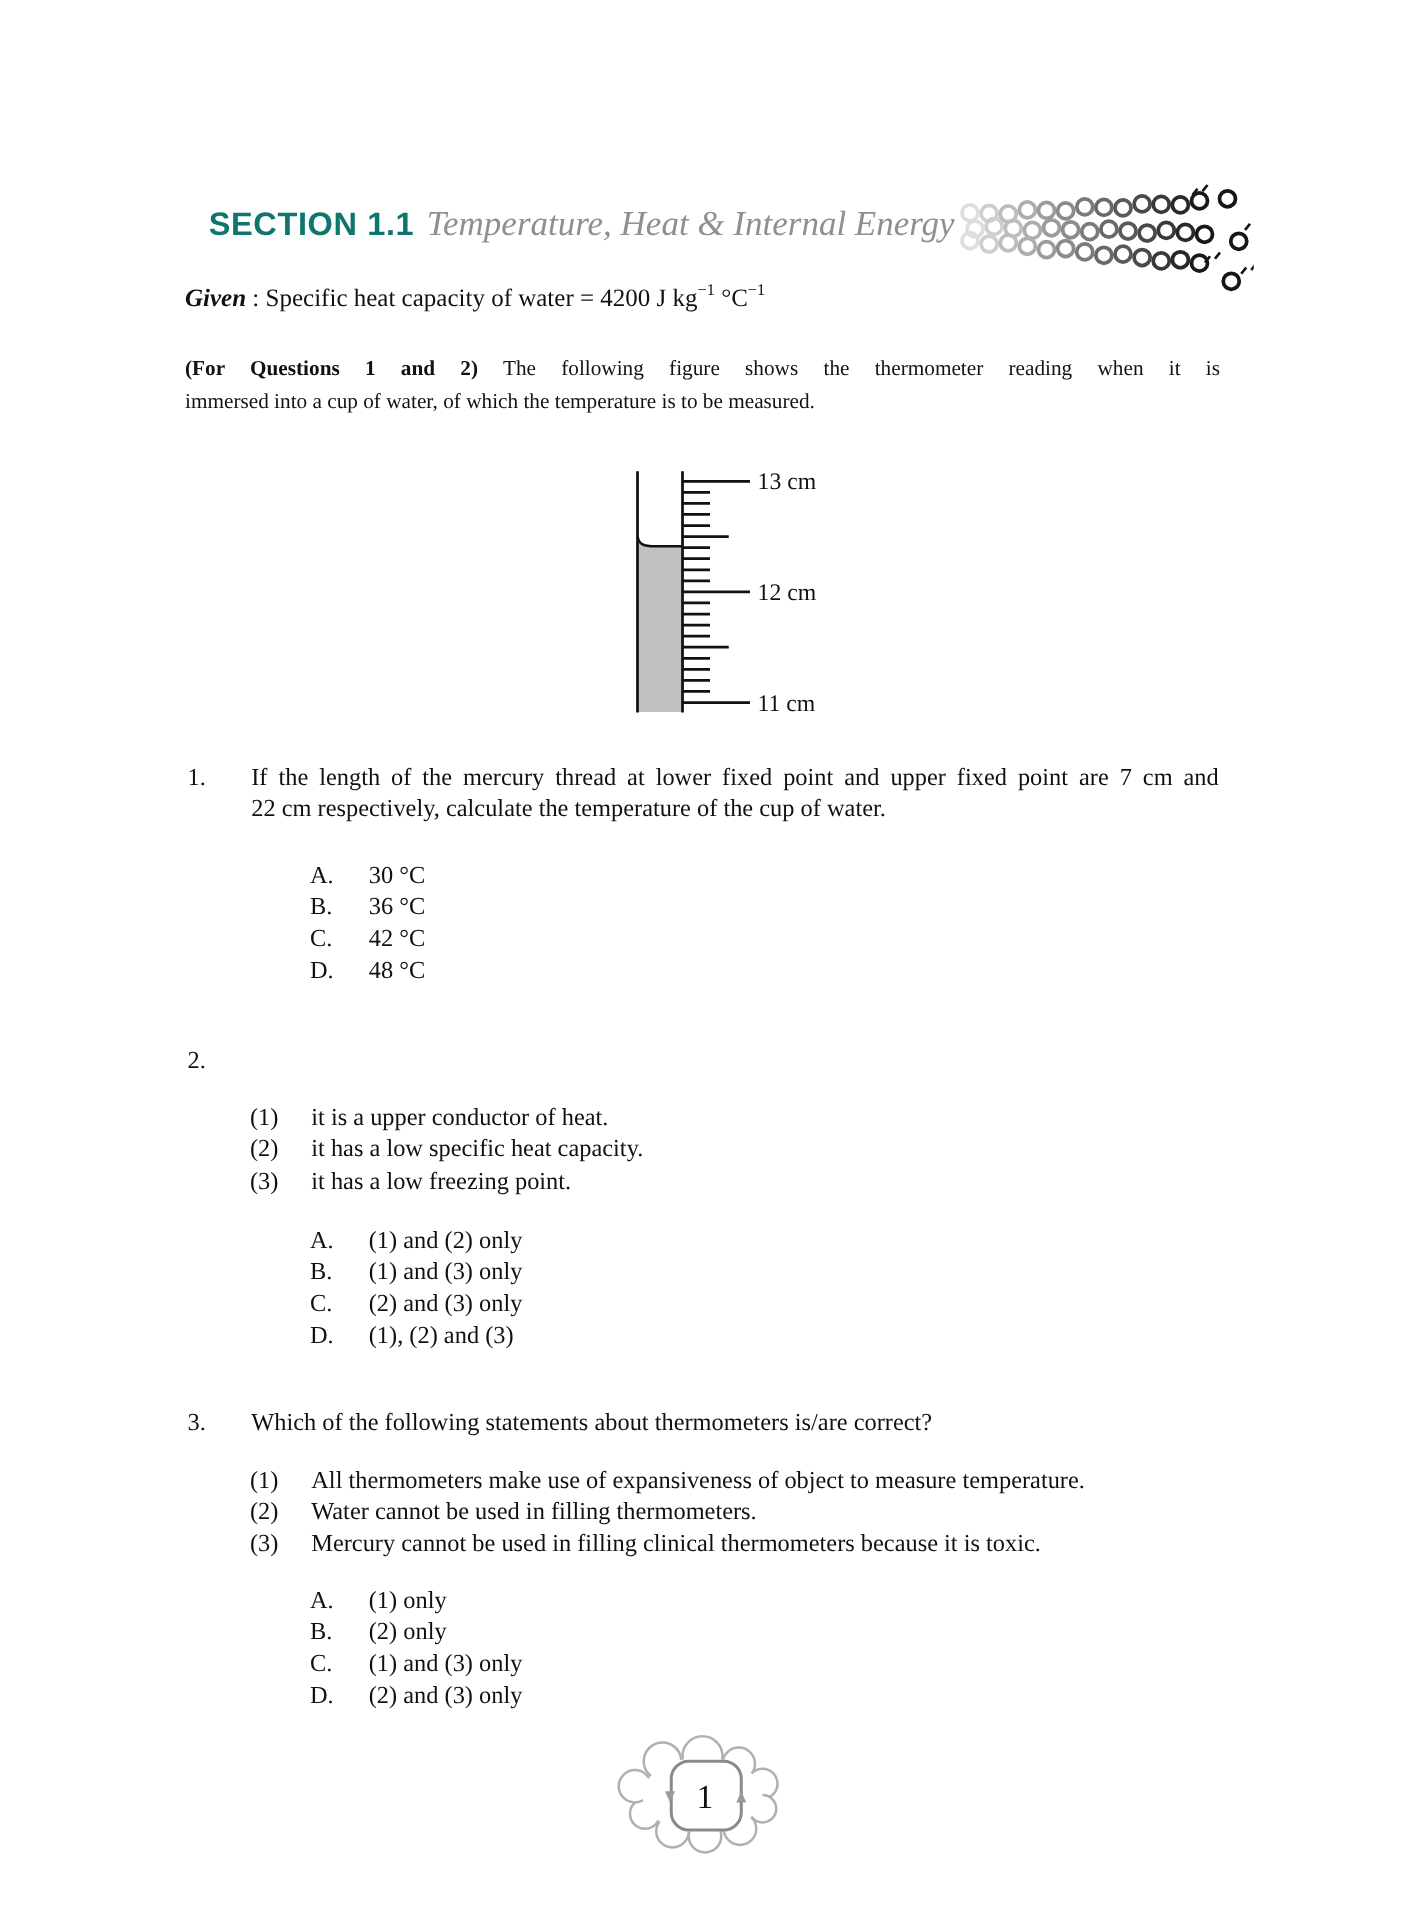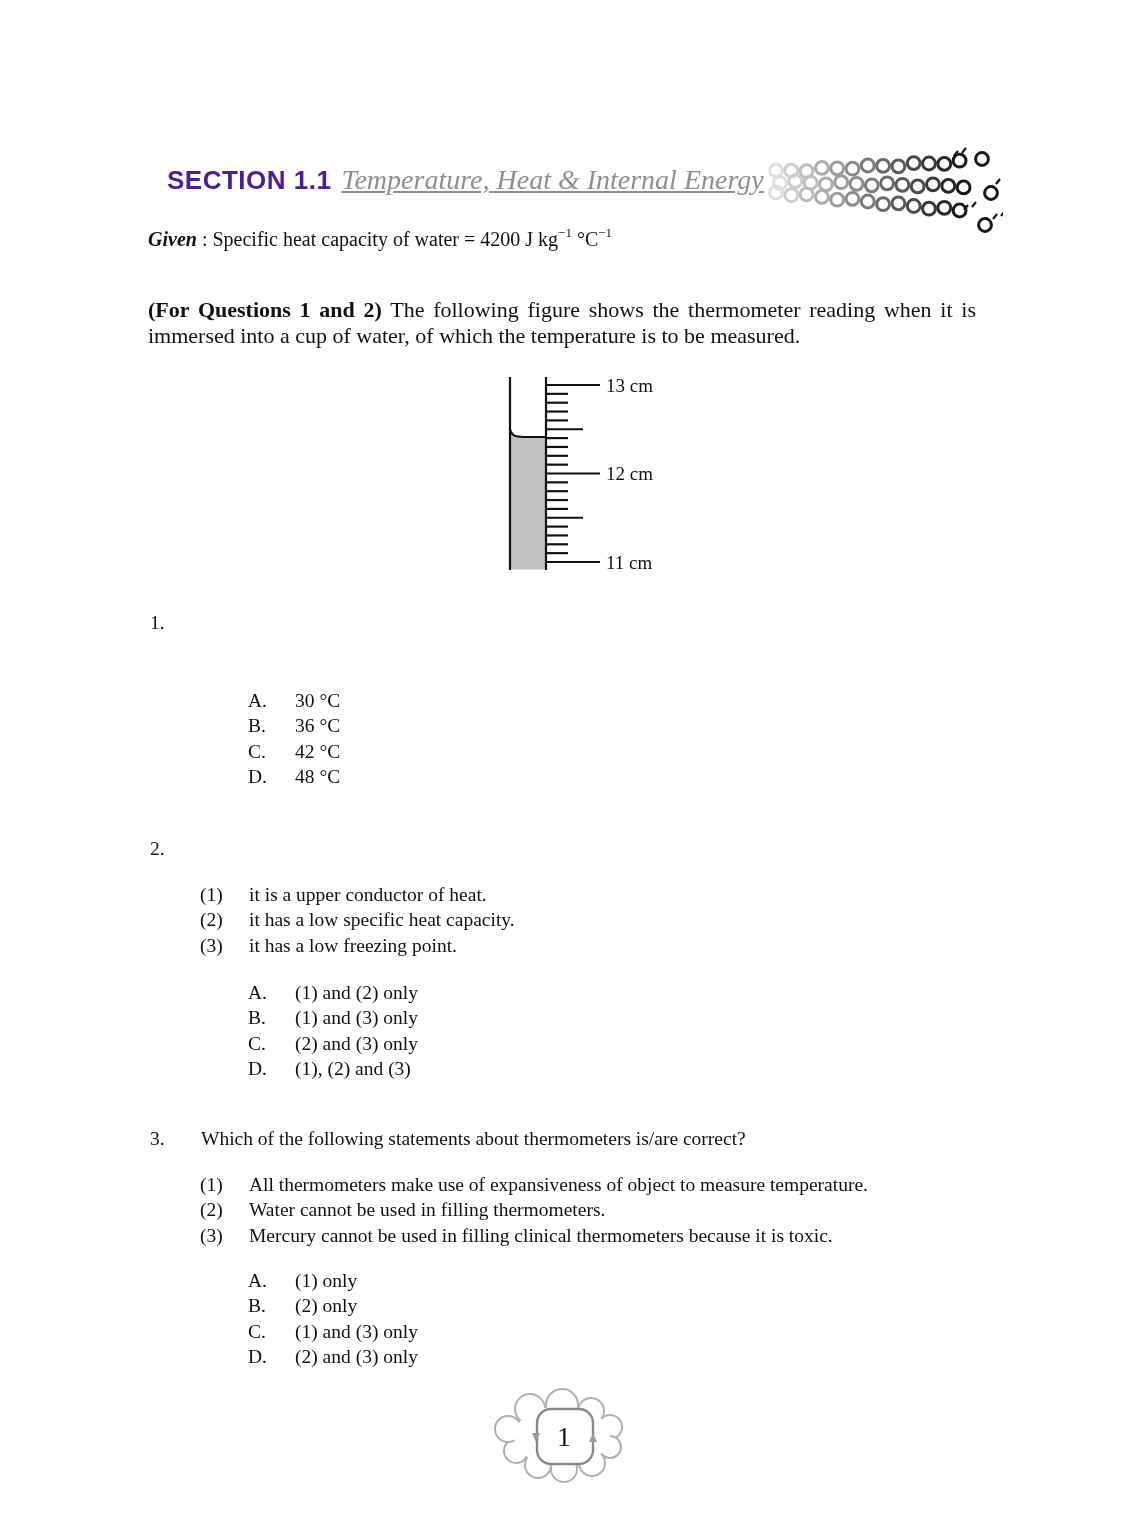--- a/index.html
+++ b/index.html
@@ -5,30 +5,30 @@
   html,body{margin:0;padding:0;}
   body{
     width:1125px;height:1538px;position:relative;background:#ffffff;
     font-family:"Liberation Serif",serif;color:#111;
     -webkit-font-smoothing:antialiased;
   }
   .page{position:absolute;inset:0;overflow:hidden;}
 
   
   .header{position:absolute;left:167px;top:164px;white-space:nowrap;}
-  .sec-label{font-family:"Liberation Sans",sans-serif;font-weight:bold;font-size:26px;color:#4c1d95;letter-spacing:.5px;}
-  .sec-title{font-family:"Liberation Serif",serif;font-style:italic;font-size:28px;color:#8f8f8f;margin-left:10px;text-decoration:underline;}
+  .sec-label{font-family:"Liberation Sans",sans-serif;font-weight:bold;font-size:26px;color:#0f766e;letter-spacing:.5px;}
+  .sec-title{font-family:"Liberation Serif",serif;font-style:italic;font-size:28px;color:#8f8f8f;margin-left:10px;}
   .bubbles{position:absolute;left:768px;top:146px;}
 
   
   .given{position:absolute;left:148px;top:228px;margin:0;font-size:20px;}
   .given sup{font-size:13px;position:relative;top:-1px;line-height:0;}
 
   
-  .intro{position:absolute;left:148px;top:297px;width:828px;margin:0;font-size:22px;line-height:25.5px;}
+  .intro{position:absolute;left:148px;top:282px;width:828px;margin:0;font-size:17px;line-height:25.5px;}
   .jline{display:block;text-align:justify;text-align-last:justify;}
 
   
   .thermo{position:absolute;left:500px;top:368px;}
   .thermo text{font-family:"Liberation Serif",serif;font-size:19px;fill:#111;}
 
   
   .qnum{position:absolute;left:150px;font-size:19.5px;line-height:25.3px;margin:0;}
   .qtext{position:absolute;left:201px;width:774px;font-size:19.5px;line-height:25.3px;margin:0;}
   .stmts{position:absolute;left:200px;font-size:19.5px;margin:0;}
@@ -145,20 +145,24 @@
         <line x1="46" y1="185.15" x2="68" y2="185.15"></line>
         <line x1="46" y1="194" x2="100" y2="194"></line>
       </g>
 
     <text x="106" y="23.5">13 cm</text>
     <text x="106" y="112">12 cm</text>
     <text x="106" y="200.5">11 cm</text>
   </svg>
 
   <p class="qnum" style="top:610px;">1.</p>
+  <p class="qtext" style="top:610px;">
+    <span class="jline">If the length of the mercury thread at lower fixed point and upper fixed point are 7 cm and</span>
+    <span>22 cm respectively, calculate the temperature of the cup of water.</span>
+  </p>
   <div class="opts" style="top:688px;">
     <div class="row">
       <span class="olet">A.</span>
       <span>30 °C</span>
     </div>
     <div class="row">
       <span class="olet">B.</span>
       <span>36 °C</span>
     </div>
     <div class="row">

